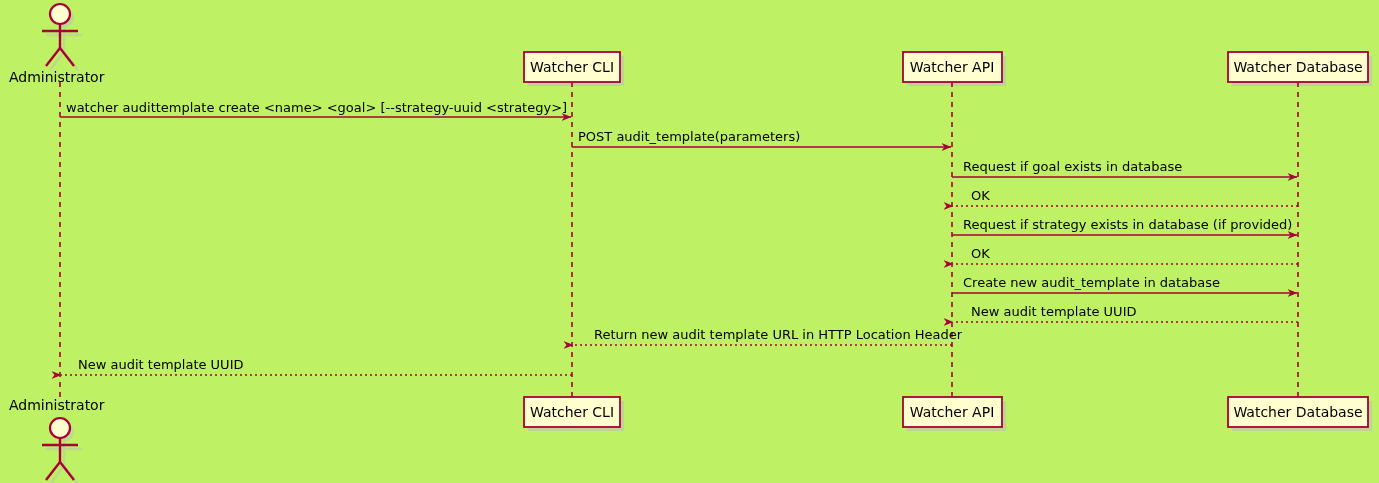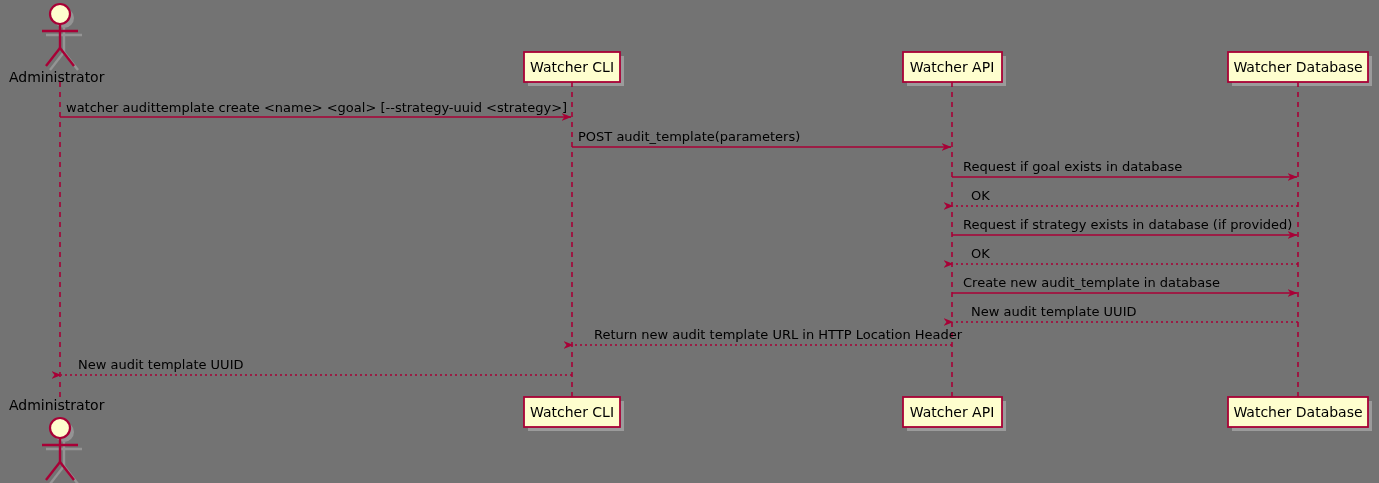--- a/index.html
+++ b/index.html
@@ -7,21 +7,21 @@
     padding: 0;
     background: #FFFFFF;
   }
   body {
     font-family: "DejaVu Sans", sans-serif;
   }
   #diagram-root {
     position: relative;
     width: 1379px;
     height: 483px;
-    background: #737373;
+    background: #bef264;
     overflow: hidden;
   }
   svg.diagram-canvas {
     position: absolute;
     top: 0;
     left: 0;
     width: 1379px;
     height: 483px;
   }
   .msg-label {

